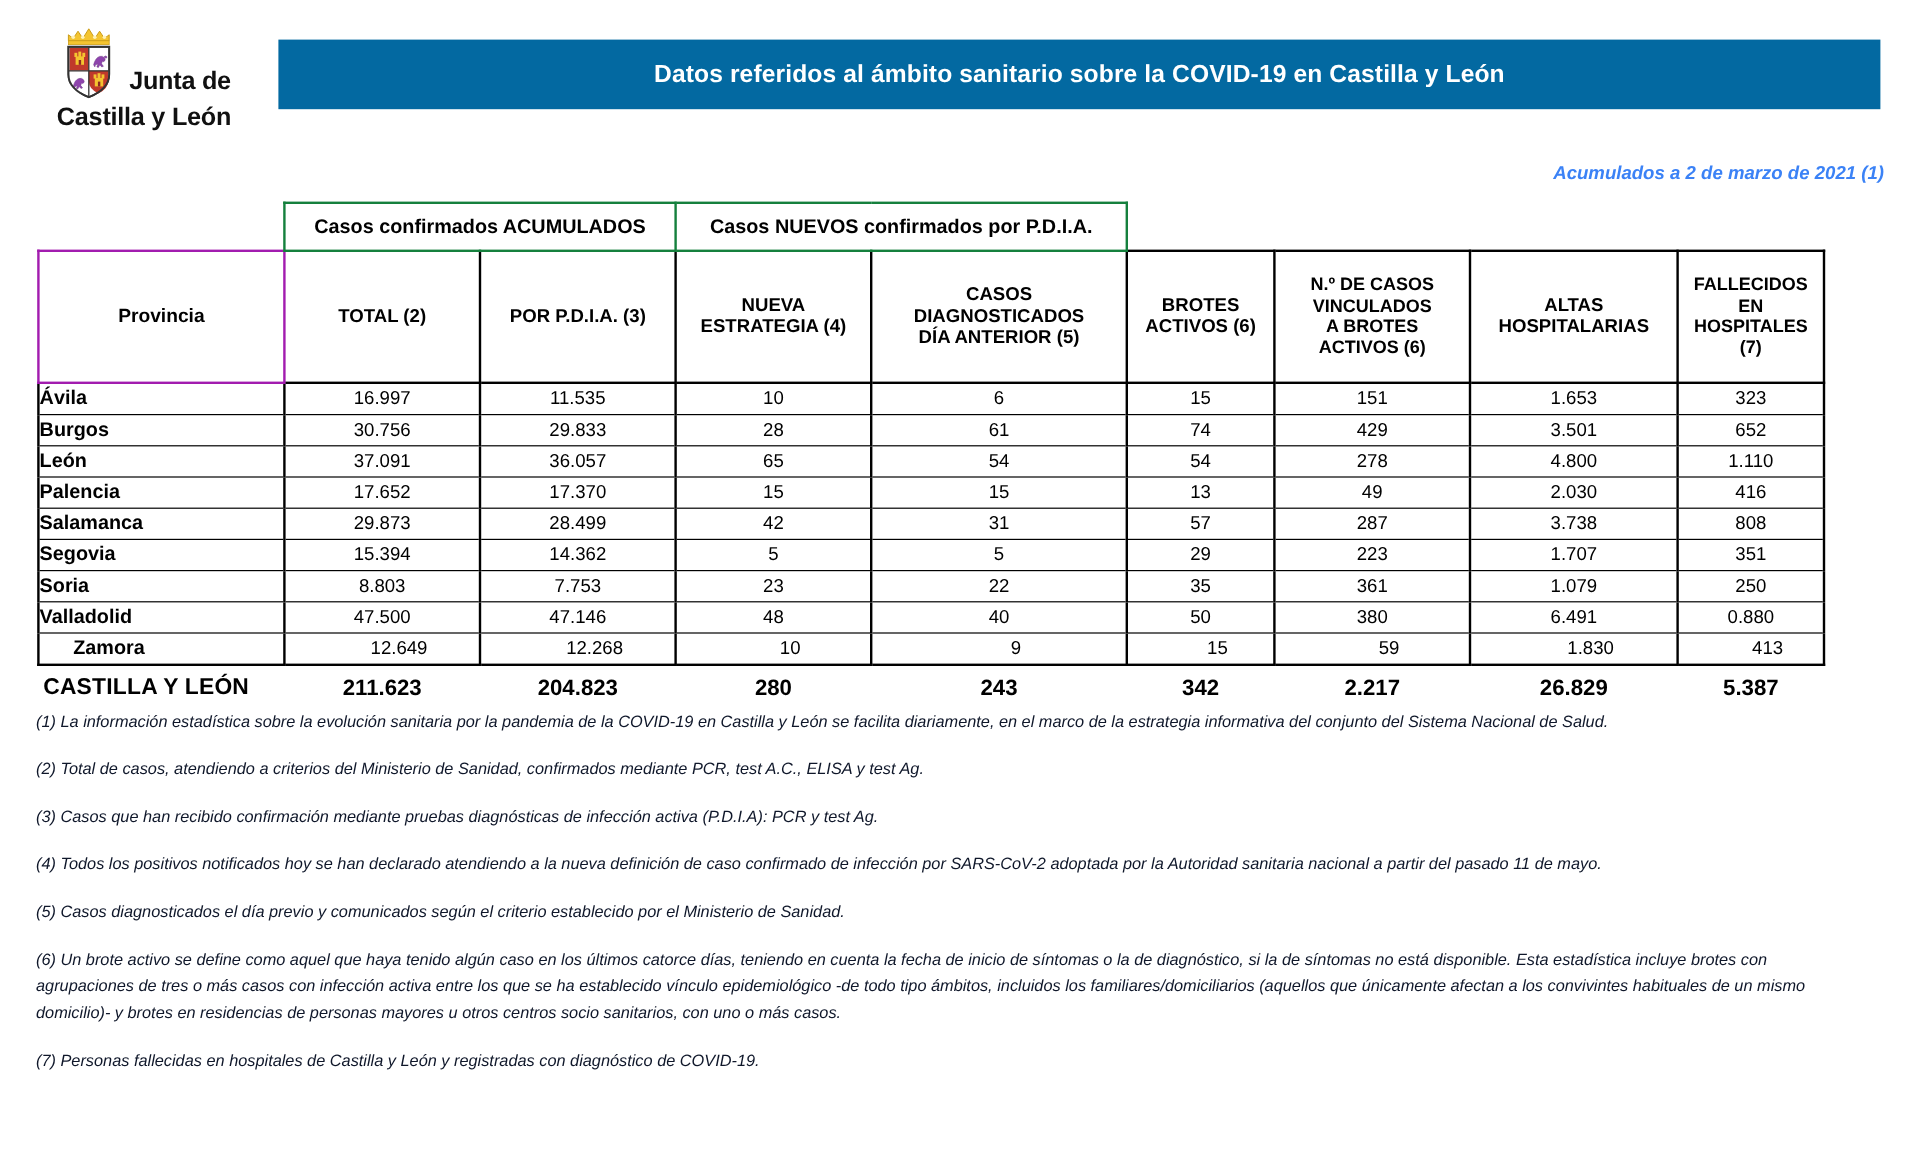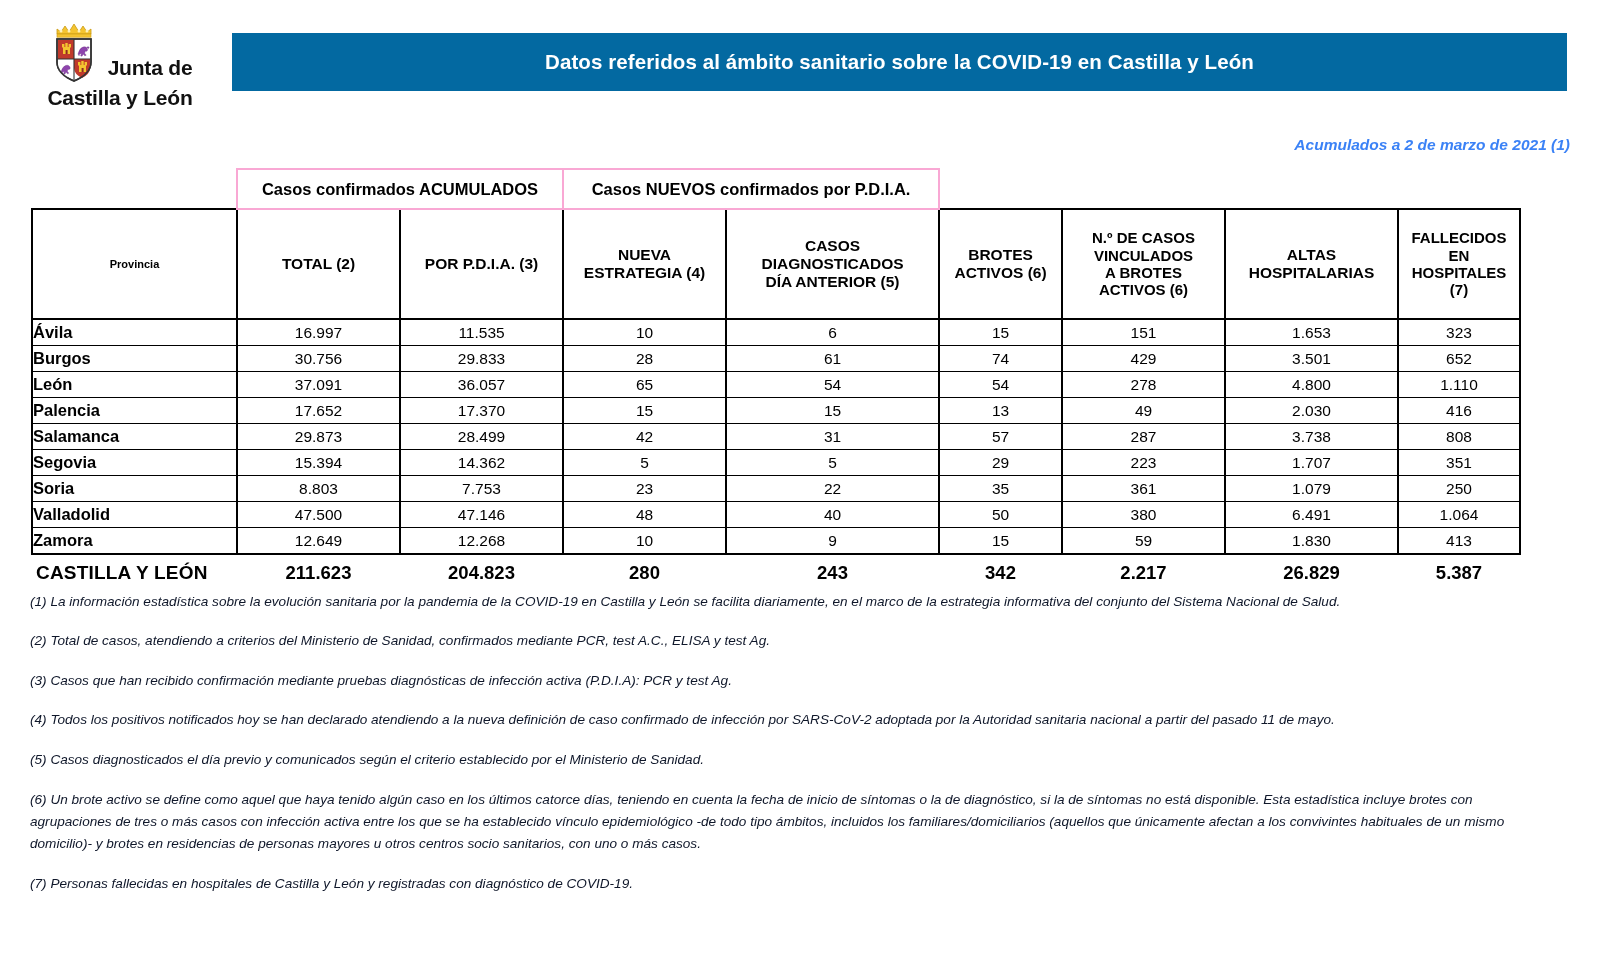--- a/index.html
+++ b/index.html
@@ -97,21 +97,21 @@
   table.data {
     border-collapse: collapse;
     table-layout: fixed;
     width: 1488px;
   }
   table.data td, table.data th {
     padding: 0;
     margin: 0;
   }
   .hdr-grp {
-    border: 2px solid #f9a8d4;
+    border: 2px solid #15803d;
     text-align: center;
     font-size: 16.5px;
     font-weight: bold;
     height: 38px;
     vertical-align: middle;
   }
   .blank-cell {
     border: none;
     background: #fff;
   }
@@ -122,23 +122,23 @@
     font-weight: bold;
     vertical-align: middle;
     line-height: 1.16;
     height: 108px;
     padding: 2px 3px;
   }
   .hdr-col.small {
     font-size: 15px;
   }
   .prov-hdr {
-    border: 2px solid #000000;
+    border: 2px solid #a21caf;
     text-align: center;
-    font-size: 11px;
+    font-size: 16px;
     font-weight: bold;
     vertical-align: middle;
   }
 
   td.prov {
     border-left: 2px solid #000;
     border-right: 2px solid #000;
     border-top: 1px solid #000;
     border-bottom: 1px solid #000;
     font-size: 16.5px;
@@ -152,21 +152,21 @@
     border-left: 2px solid #000;
     border-right: 2px solid #000;
     border-top: 1px solid #000;
     border-bottom: 1px solid #000;
     font-size: 15.5px;
     text-align: center;
     height: 25px;
     line-height: 1;
   }
   tr.first-data td { border-top: 2px solid #f9a8d4; }
-  tr.last-data td { border-bottom: 2px solid #000; }
+  tr.last-data td { border-bottom: 2px solid #000; padding-left: 28px; }
 
   tr.total td {
     border: none;
     font-weight: bold;
     height: 36px;
     vertical-align: middle;
   }
   tr.total td.prov-total {
     font-size: 19px;
     text-align: left;
@@ -397,21 +397,21 @@
       </tr>
       <tr>
         <td class="prov">Valladolid</td>
         <td class="num">47.500</td>
         <td class="num">47.146</td>
         <td class="num">48</td>
         <td class="num">40</td>
         <td class="num">50</td>
         <td class="num">380</td>
         <td class="num">6.491</td>
-        <td class="num">1.064</td>
+        <td class="num">0.880</td>
       </tr>
       <tr class="last-data">
         <td class="prov">Zamora</td>
         <td class="num">12.649</td>
         <td class="num">12.268</td>
         <td class="num">10</td>
         <td class="num">9</td>
         <td class="num">15</td>
         <td class="num">59</td>
         <td class="num">1.830</td>

